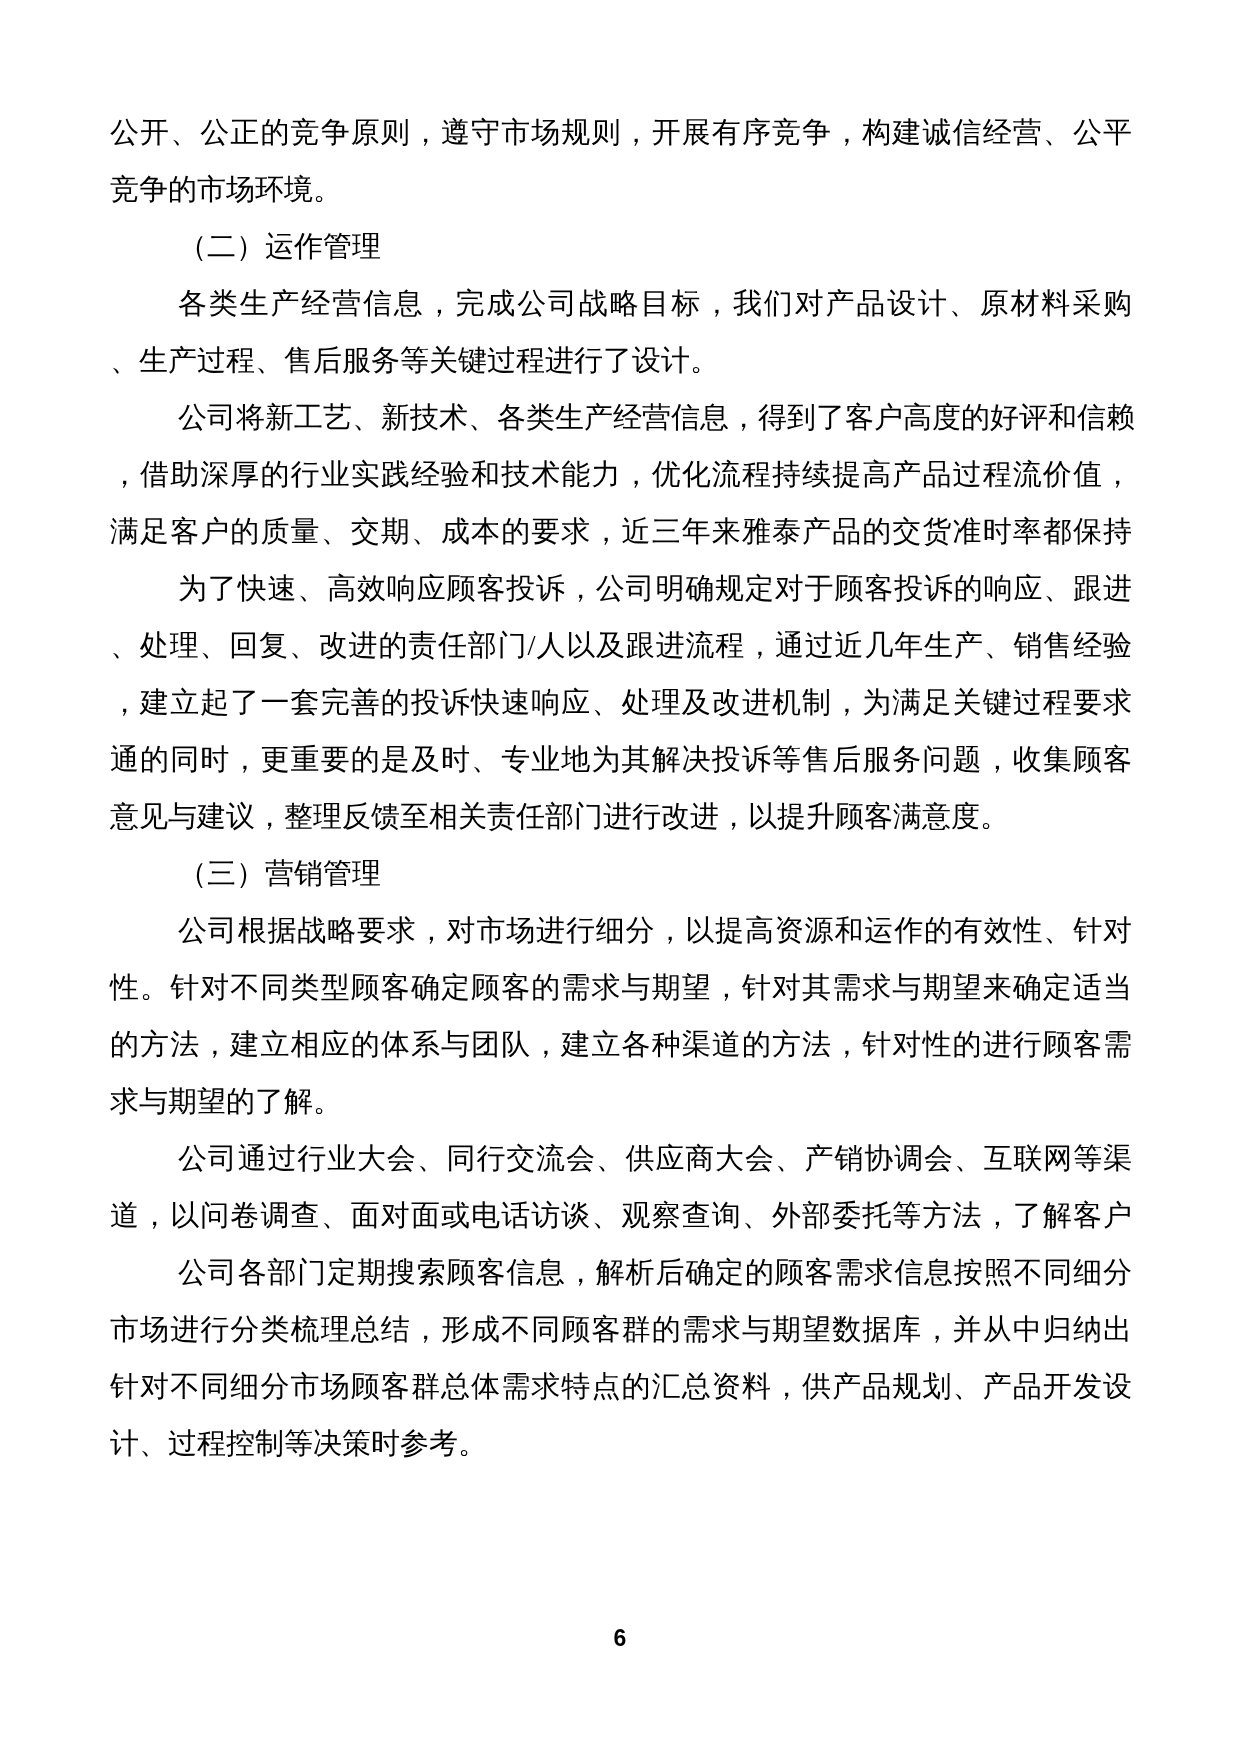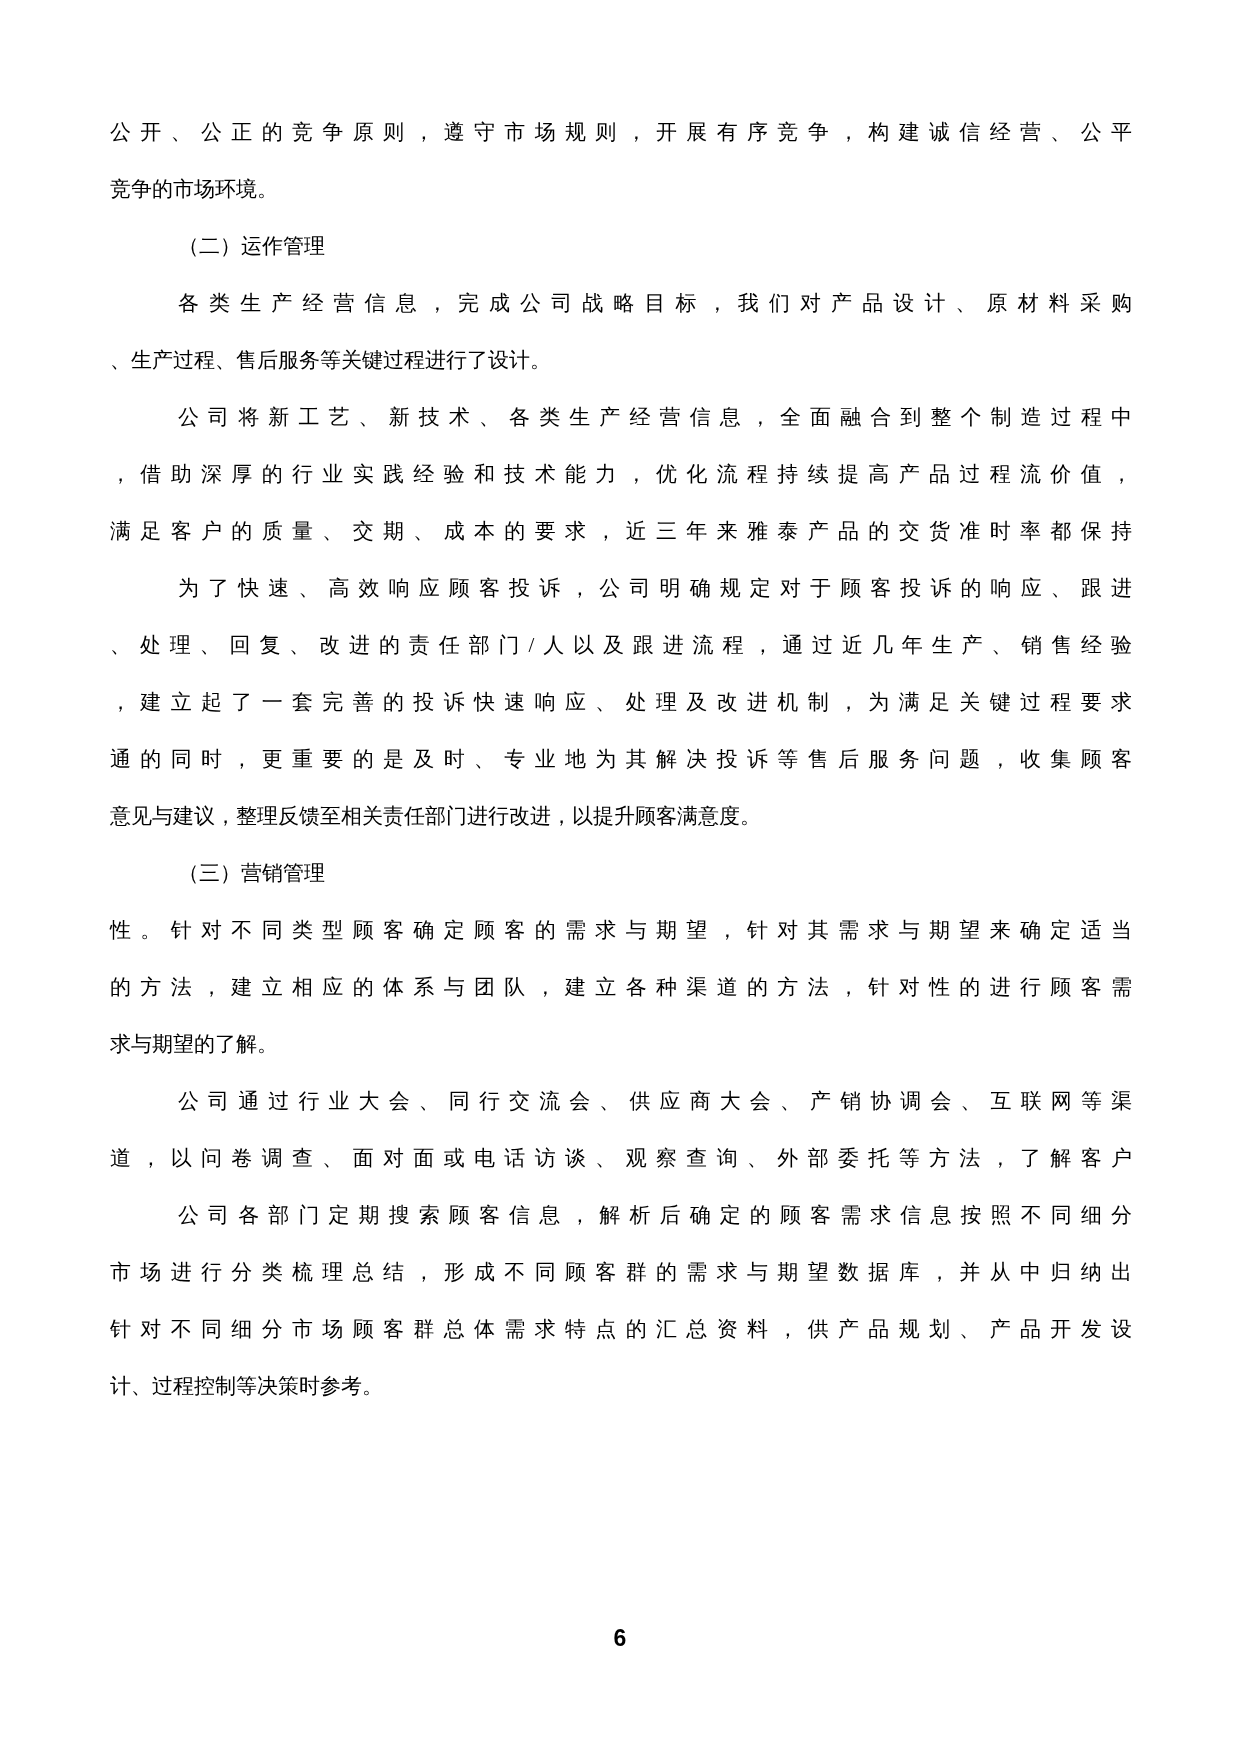--- a/index.html
+++ b/index.html
@@ -18,21 +18,21 @@
   }
   .doc-body {
     position: absolute;
     left: 110px;
     top: 104px;
     width: 1022px;
   }
   .line {
     height: 57px;
     line-height: 57px;
-    font-size: 21px;
+    font-size: 29px;
     white-space: nowrap;
     text-align: left;
   }
   .line.full {
     text-align: justify;
     text-align-last: justify;
     text-justify: inter-character;
   }
   .line.indent {
     text-indent: 68px;
@@ -52,29 +52,30 @@
 </head>
 <body>
 
 <div class="page">
   <div class="doc-body">
       <div class="line full">公开、公正的竞争原则，遵守市场规则，开展有序竞争，构建诚信经营、公平</div>
       <div class="line">竞争的市场环境。</div>
       <div class="line indent">（二）运作管理</div>
       <div class="line full indent">各类生产经营信息，完成公司战略目标，我们对产品设计、原材料采购</div>
       <div class="line">、生产过程、售后服务等关键过程进行了设计。</div>
-      <div class="line full indent">公司将新工艺、新技术、各类生产经营信息，全面融合到整个制造过程中</div>
+      <div class="line full indent">公司将新工艺、新技术、各类生产经营信息，得到了客户高度的好评和信赖</div>
       <div class="line full">，借助深厚的行业实践经验和技术能力，优化流程持续提高产品过程流价值，</div>
       <div class="line full">满足客户的质量、交期、成本的要求，近三年来雅泰产品的交货准时率都保持</div>
       <div class="line full indent">为了快速、高效响应顾客投诉，公司明确规定对于顾客投诉的响应、跟进</div>
       <div class="line full">、处理、回复、改进的责任部门/人以及跟进流程，通过近几年生产、销售经验</div>
       <div class="line full">，建立起了一套完善的投诉快速响应、处理及改进机制，为满足关键过程要求</div>
       <div class="line full">通的同时，更重要的是及时、专业地为其解决投诉等售后服务问题，收集顾客</div>
       <div class="line">意见与建议，整理反馈至相关责任部门进行改进，以提升顾客满意度。</div>
       <div class="line indent">（三）营销管理</div>
+      <div class="line full indent">公司根据战略要求，对市场进行细分，以提高资源和运作的有效性、针对</div>
       <div class="line full">性。针对不同类型顾客确定顾客的需求与期望，针对其需求与期望来确定适当</div>
       <div class="line full">的方法，建立相应的体系与团队，建立各种渠道的方法，针对性的进行顾客需</div>
       <div class="line">求与期望的了解。</div>
       <div class="line full indent">公司通过行业大会、同行交流会、供应商大会、产销协调会、互联网等渠</div>
       <div class="line full">道，以问卷调查、面对面或电话访谈、观察查询、外部委托等方法，了解客户</div>
       <div class="line full indent">公司各部门定期搜索顾客信息，解析后确定的顾客需求信息按照不同细分</div>
       <div class="line full">市场进行分类梳理总结，形成不同顾客群的需求与期望数据库，并从中归纳出</div>
       <div class="line full">针对不同细分市场顾客群总体需求特点的汇总资料，供产品规划、产品开发设</div>
       <div class="line">计、过程控制等决策时参考。</div>
     </div>

